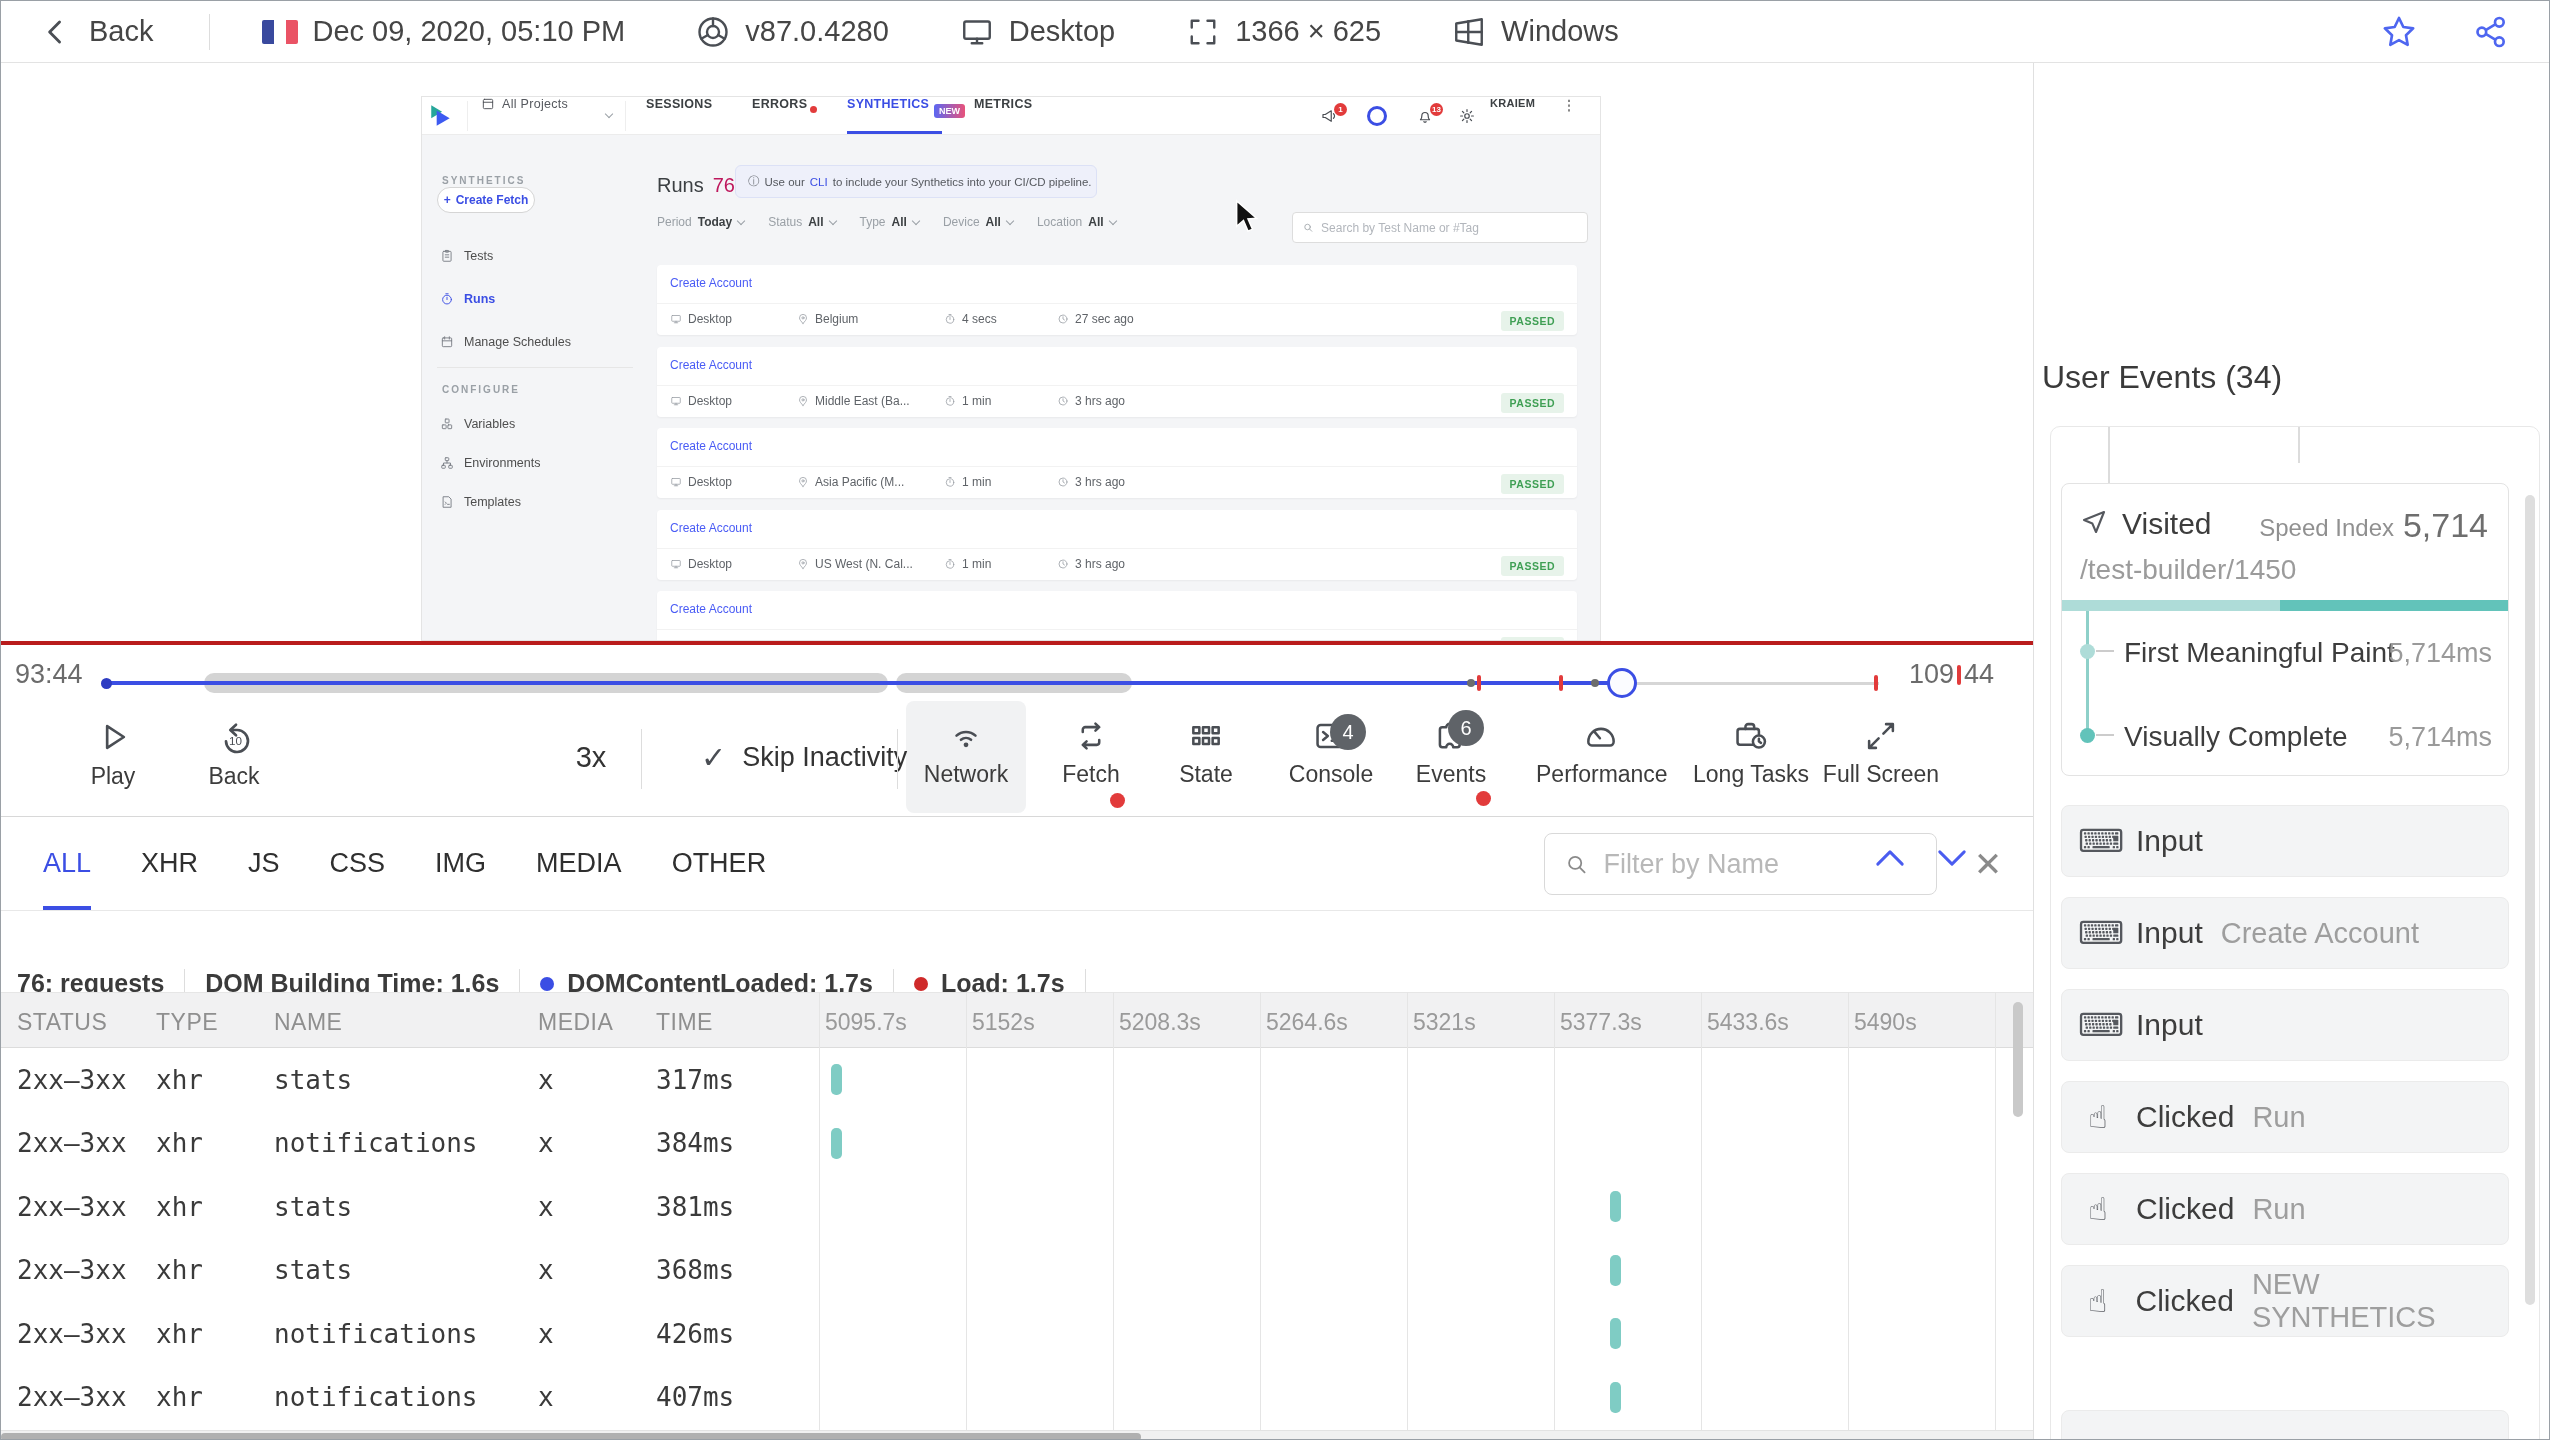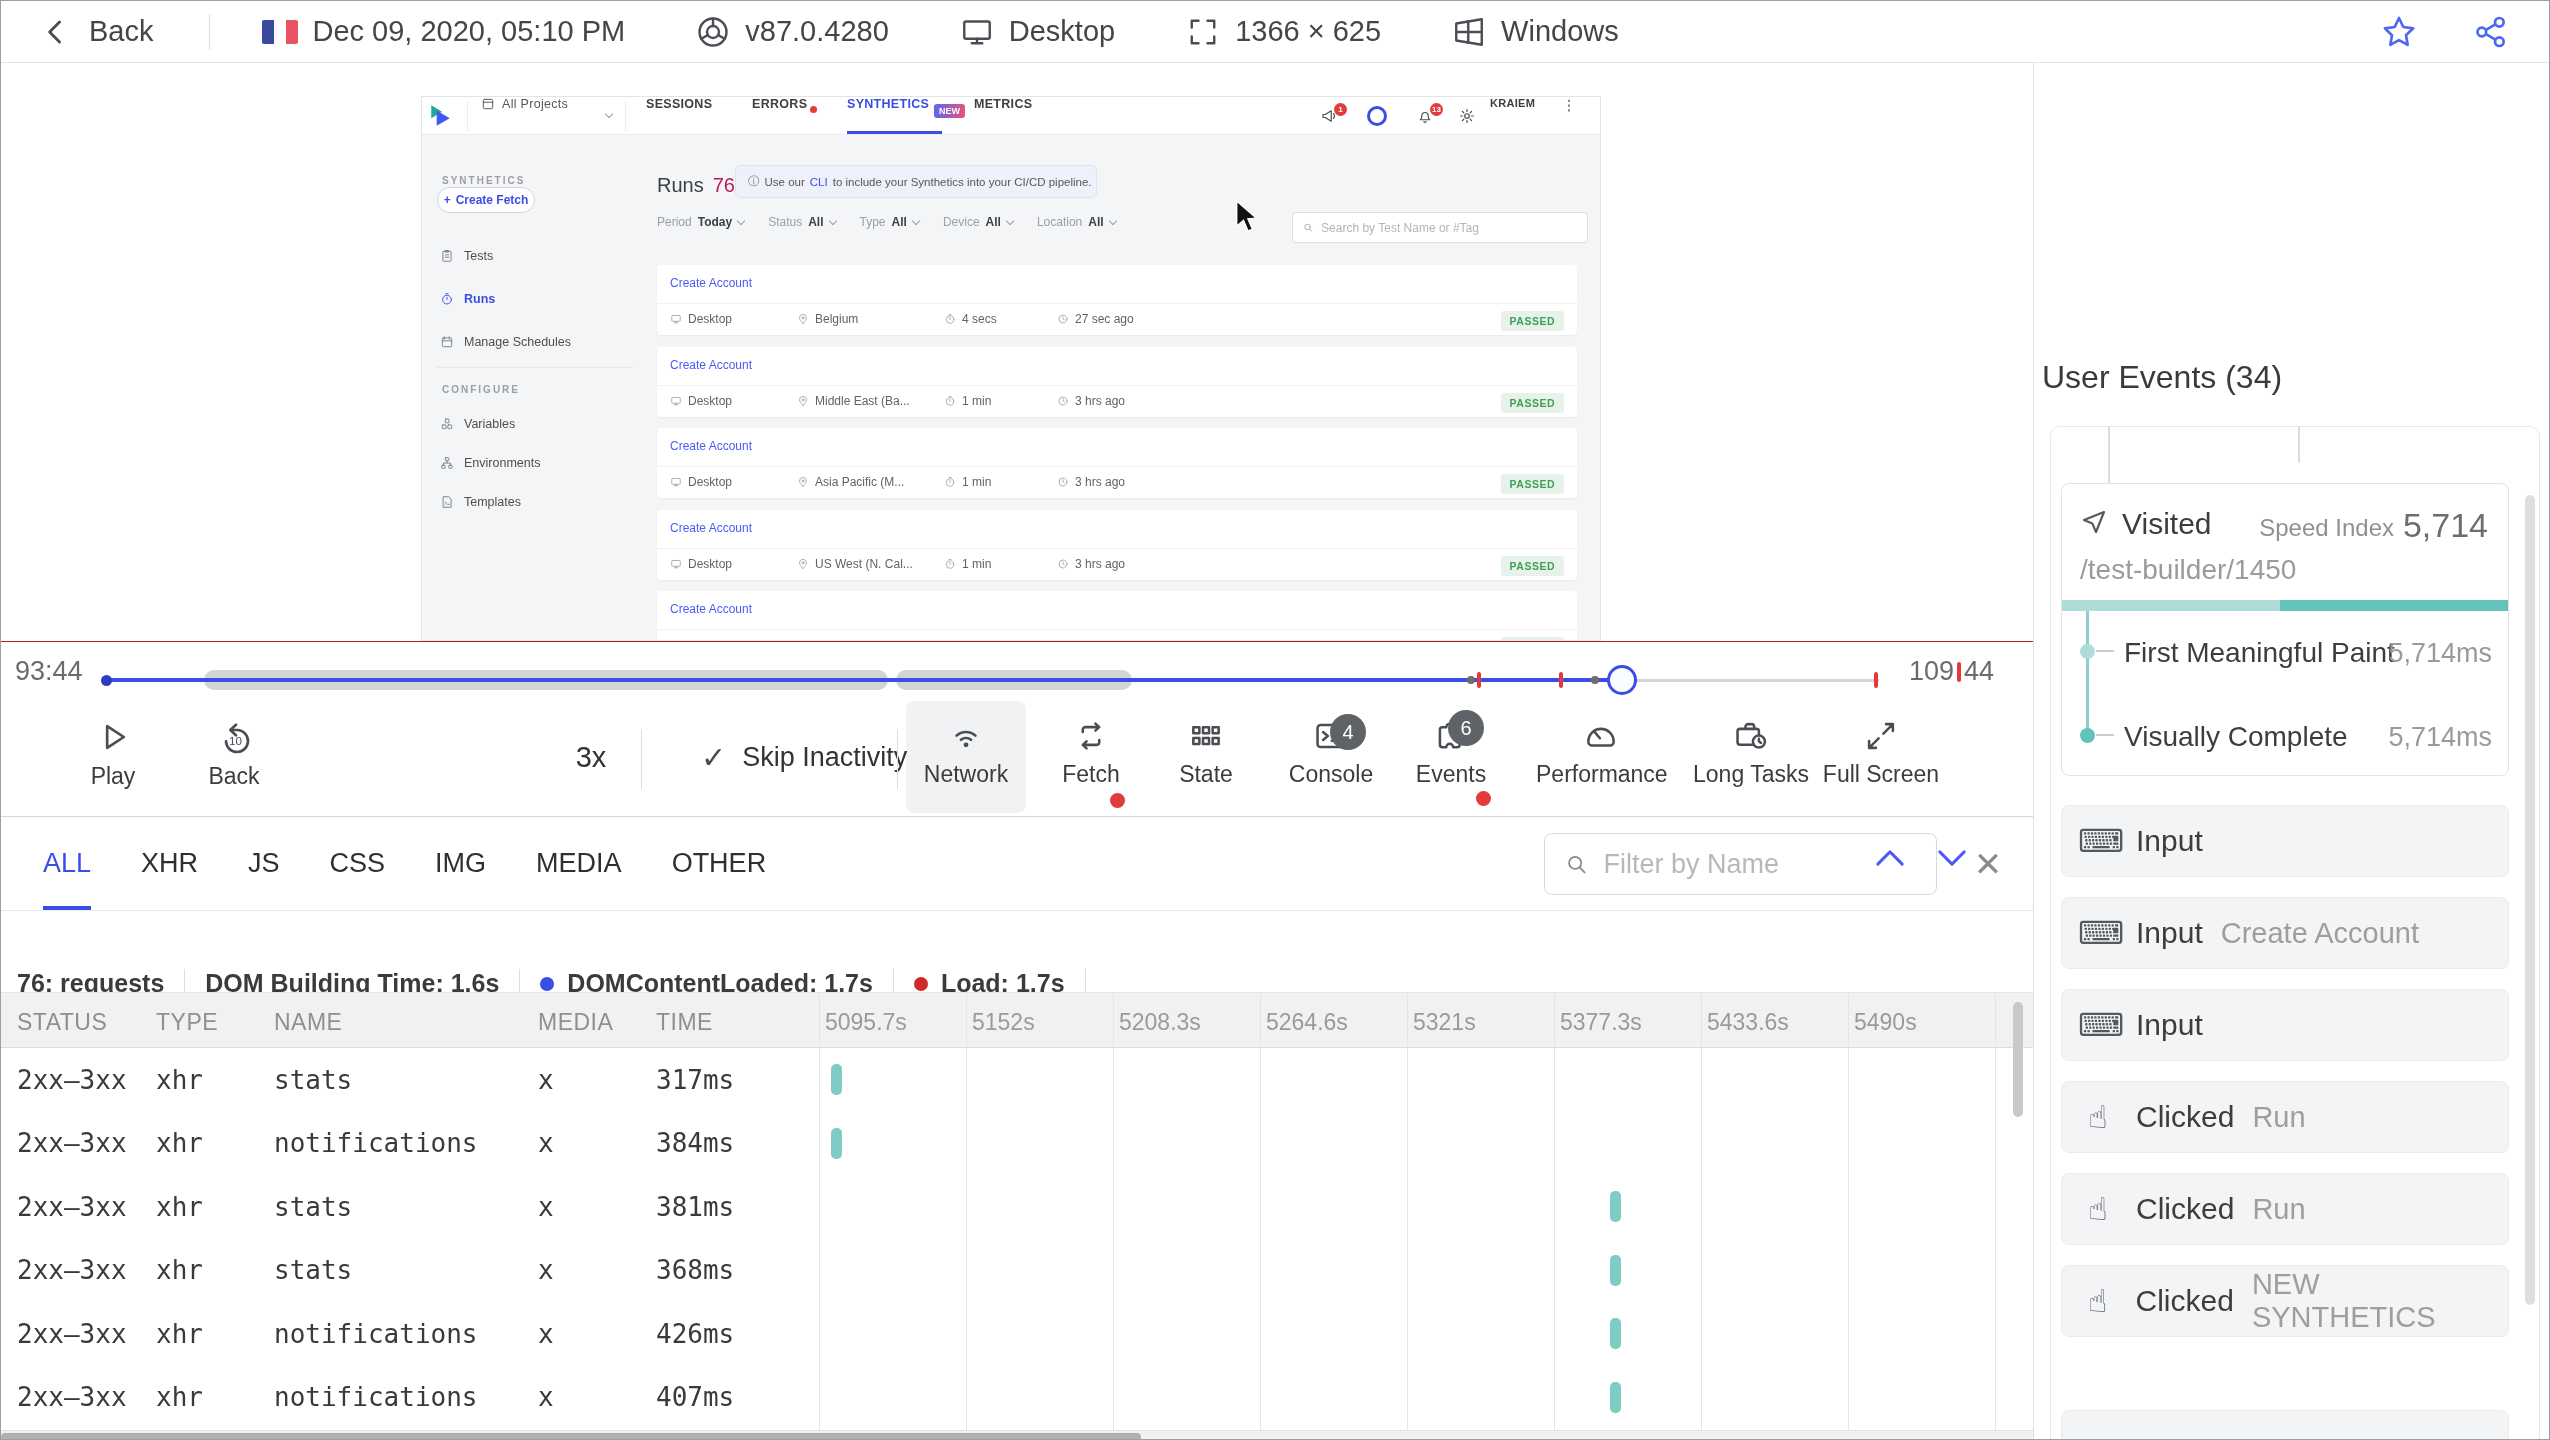--- a/index.html
+++ b/index.html
@@ -66,21 +66,21 @@
   .rc-title { position:absolute; left:13px; top:11px; font-size:12px; color:var(--accentLight); }
   .rc-div { position:absolute; left:0; right:0; top:38px; height:1px; background:#f2f2f2; }
   .rc-row { position:absolute; left:0; right:0; top:38px; bottom:0; }
   .rc-cell { position:absolute; top:0; bottom:0; display:flex; align-items:center; gap:6px; font-size:12px; color:#5f6368; }
   .badge-pass { position:absolute; right:13px; top:8px; background:var(--greenBg); color:var(--green); font-size:10.5px;
     font-weight:700; letter-spacing:.5px; padding:4px 9px; border-radius:3px; }
 
   .cursor { position:absolute; left:1232px; top:198px; z-index:50; }
 
   
-  .timeline { position:absolute; left:0; top:640px; width:2032px; height:60px; border-top:1px solid #b91c1c; background:#fff; }
+  .timeline { position:absolute; left:0; top:640px; width:2032px; height:60px; border-top:4px solid #b91c1c; background:#fff; }
   .tl-label { position:absolute; top:14px; font-size:27px; color:#6b6b6b; }
   .tl-gray-seg { position:absolute; top:28px; height:20px; border-radius:10px; background:#d4d4d4; }
   .tl-line-done { position:absolute; left:105px; top:36px; width:1516px; height:4px; background:var(--accent); border-radius:2px; z-index:2; }
   .tl-line-rest { position:absolute; left:1621px; top:37px; width:257px; height:3px; background:#d6d6d6; z-index:1; }
   .tl-start-dot { position:absolute; left:100px; top:33px; width:11px; height:11px; border-radius:50%; background:#2e3cc2; z-index:3; }
   .tl-tick { position:absolute; top:30px; width:4px; height:16px; border-radius:2px; background:var(--red); z-index:4; }
   .tl-dot { position:absolute; top:34px; width:8px; height:8px; border-radius:50%; background:#6d6d6d; z-index:4; }
   .tl-playhead { position:absolute; left:1606px; top:23px; width:30px; height:30px; border-radius:50%; background:#fbfcff;
     border:3px solid var(--accent); z-index:5; cursor:grab; }
   .tl-end { position:absolute; left:1908px; top:14px; display:flex; align-items:center; gap:3px; font-size:27px; color:#6b6b6b; }

